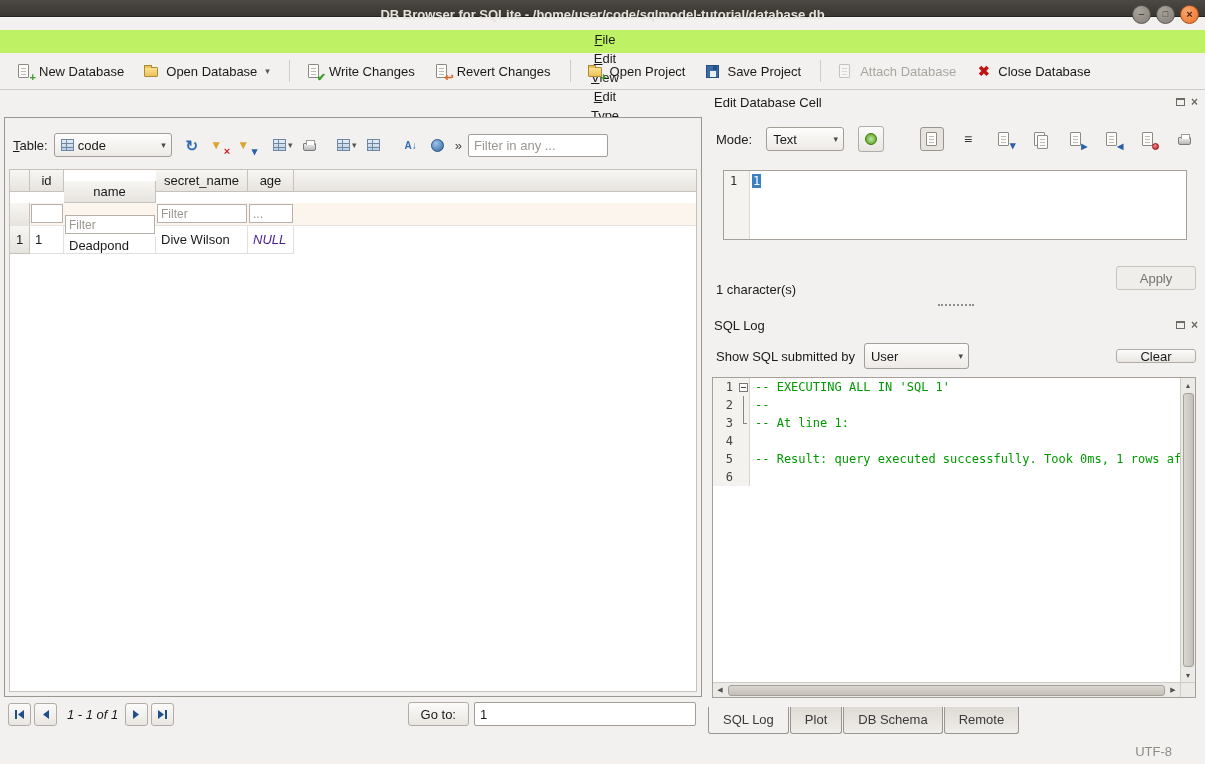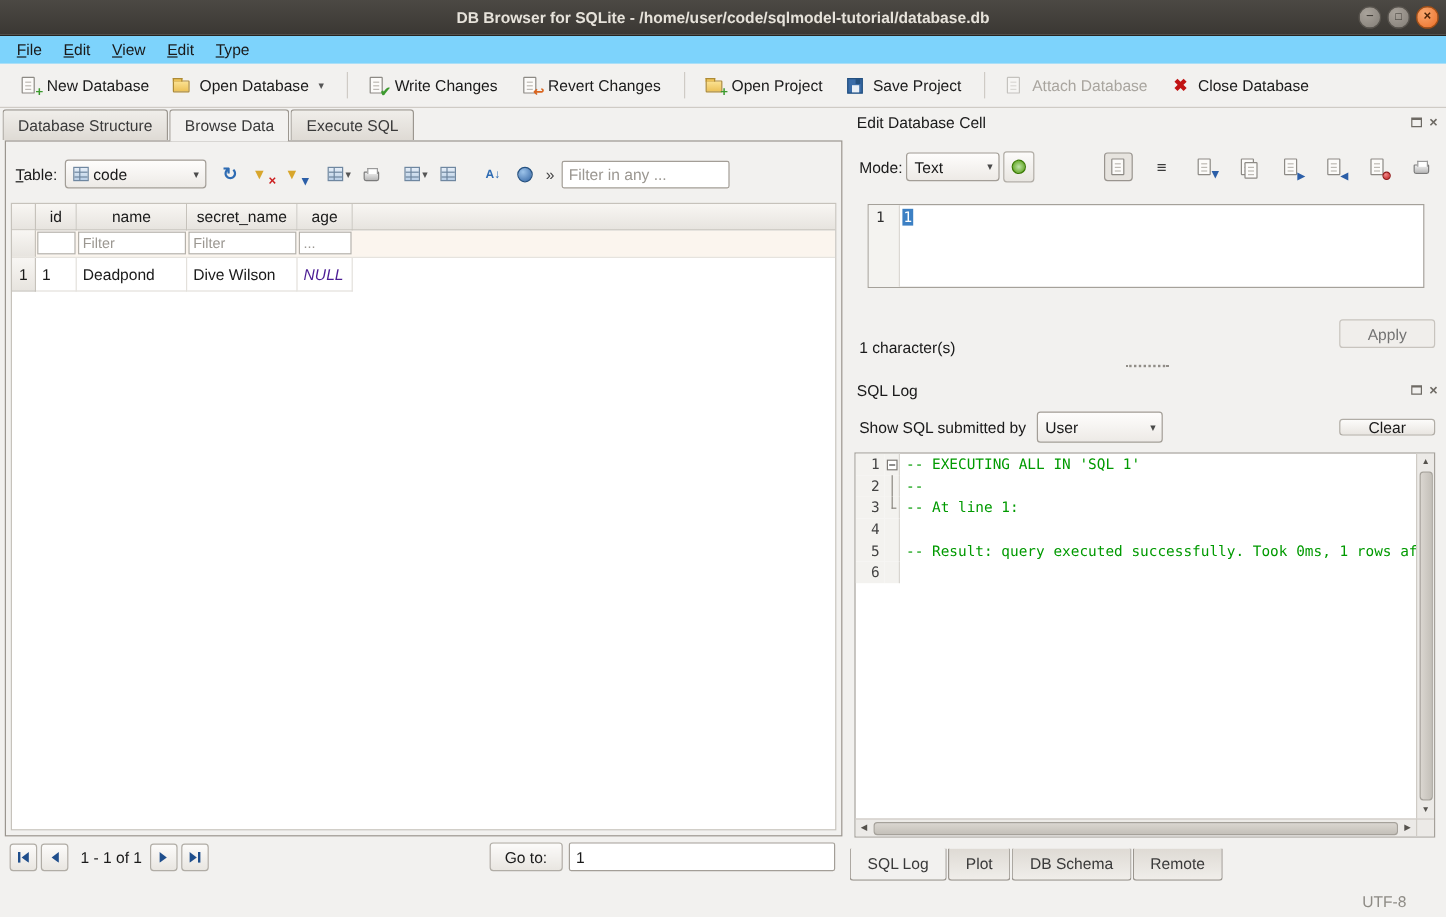--- a/index.html
+++ b/index.html
@@ -1,34 +1,34 @@
 <!DOCTYPE html>
 <html><head>
 <meta charset="utf-8">
 <style>
   * { box-sizing: border-box; }
   body { margin:0; background:#f2f1ef; font-family:"Liberation Sans",sans-serif; font-size:13px; color:#1a1a1a; }
   .window { position:relative; width:1205px; height:764px; overflow:hidden; background:#f2f1ef; }
 
   
-  .titlebar { position:absolute; top:0; left:0; right:0; height:30px;
+  .titlebar { position:absolute; top:0; left:0; right:0; height:17px;
     background:linear-gradient(#4c4944,#3a3733); border-bottom:1px solid #262420; }
   .title { position:absolute; left:0; right:0; top:0; height:30px; line-height:29px;
     text-align:center; color:#e6e2da; font-weight:bold; }
   .win-controls { position:absolute; right:6px; top:5px; display:flex; gap:5px; z-index:2; }
   .wbtn { width:19px; height:19px; border-radius:50%; border:1px solid #57534d;
     background:radial-gradient(circle at 35% 30%, #a9a39b, #827d76); color:#35322d;
     font-size:11px; line-height:16px; text-align:center; }
   .wbtn.sm { font-size:9px; }
   .wbtn-close { background:radial-gradient(circle at 35% 30%, #f9a86f, #ec6e27);
     border-color:#a14f17; color:#4e2508; font-weight:bold; }
 
   
-  .menubar { position:absolute; top:30px; left:0; right:0; height:23px; background:#7dd3fc;
-    display:flex; align-items:center; padding-left:5px; }
+  .menubar { position:absolute; top:30px; left:0; right:0; height:23px; background:#bef264;
+    display:flex; align-items:center; padding-left:5px;flex-direction:column; }
   .mi { display:inline-block; padding:2px 9px; }
   .mi::first-letter { text-decoration:underline; }
 
   
   .toolbar { position:absolute; top:53px; left:0; right:0; height:37px;
     border-bottom:1px solid #cfcbc5; display:flex; align-items:center; padding:0 8px; }
   .tbtn { display:flex; align-items:center; gap:6px; padding:5px 8px; margin-right:3px; border-radius:3px; }
   .tbtn.disabled { color:#a9a59f; }
   .tsep { width:1px; align-self:stretch; margin:7px 8px; background:#cfcbc5; }
   .dd { font-size:9px; color:#555; margin-left:2px; }
@@ -100,54 +100,54 @@
     display:flex; align-items:center; }
   .table-combo { width:118px; margin-left:6px; margin-right:8px; }
 
   .grid { position:absolute; left:4px; top:51px; right:4px; bottom:4px; background:#fff;
     border:1px solid #c6c2bb; overflow:hidden; }
   .grow { display:flex; }
   .hcell { height:22px; background:linear-gradient(#f8f6f3,#e7e4df); border-right:1px solid #c6c2bb;
     border-bottom:1px solid #c6c2bb; display:flex; align-items:center; justify-content:center; }
   .hfill { flex:1; height:22px; border-bottom:1px solid #c6c2bb;
     background:linear-gradient(#f8f6f3,#e7e4df); }
-  .w-g{width:20px;} .w-id{width:34px;} .w-n{width:92px;} .w-s{width:92px;} .w-a{width:46px;}
+  .w-g{width:20px;} .w-id{width:34px;} .w-n{width:92px;margin-top:11px;} .w-s{width:92px;} .w-a{width:46px;}
   .frow { display:flex; height:23px; background:#fbf5ee; border-bottom:1px solid #e6e3de; }
   .fgut { width:20px; background:linear-gradient(#f8f6f3,#e7e4df); border-right:1px solid #c6c2bb; }
   .fcell { padding:1px; }
   .finput { width:100%; height:19px; border:1px solid #b5b1aa; background:#fff; padding:0 3px;
     font:12px "Liberation Sans",sans-serif; }
   .finput::placeholder { color:#9b9791; }
   .drow { display:flex; height:28px; }
   .dgut { width:20px; background:linear-gradient(#f8f6f3,#e7e4df); border-right:1px solid #c6c2bb;
     border-bottom:1px solid #c6c2bb; display:flex; align-items:center; justify-content:center; }
   .dcell { border-right:1px solid #e3e0db; border-bottom:1px solid #e3e0db;
     display:flex; align-items:center; padding:0 5px; }
   .dcell.null { color:#4c1d95; font-style:italic; }
 
   .nav-row { position:absolute; left:8px; top:611px; width:688px; height:26px;
     display:flex; align-items:center; }
   .nbtn { width:23px; height:23px; border:1px solid #b1ada6; border-radius:3px;
     background:linear-gradient(#fcfbfa,#e9e6e1); display:flex; align-items:center;
     justify-content:center; margin-right:3px; }
   .nbtn svg { display:block; }
-  .range { margin:12px 7px; }
+  .range { margin:12px 7px;font-style:italic; }
   .goto-btn { height:24px; padding:0 12px; margin-left:auto; margin-right:5px; }
   .goto-input { width:222px; height:24px; }
 
   
   .right-panel { position:absolute; left:706px; top:90px; width:499px; height:648px; }
   .dock-header { position:absolute; left:0; right:0; height:20px; display:flex;
     align-items:center; padding:0 7px 0 8px; }
   .dock-btns { margin-left:auto; display:flex; gap:6px; align-items:center; }
   .float-ic { width:9px; height:8px; border:1px solid #6e6a64; border-top-width:2px; }
   .dock-x { color:#6e6a64; font-size:12px; line-height:10px; font-weight:bold; }
 
   .mode-row { position:absolute; left:10px; right:9px; top:35px; height:28px;
-    display:flex; align-items:center; gap:3px; }
+    display:flex; align-items:center; gap:14px; }
   .mode-combo { width:78px; }
   .mini-btn { width:26px; height:26px; }
   .cell-icons { margin-left:auto; display:flex; gap:12px; align-items:center; }
   .cell-icons .ibtn { margin:0; }
 
   .editbox { position:absolute; left:17px; right:18px; top:80px; height:70px; background:#fff;
     border:1px solid #a5a19a; display:flex; font:12px "DejaVu Sans Mono",monospace; }
   .ed-gut { width:26px; background:#f4f3f0; border-right:1px solid #dbd8d3; color:#2f2f2f;
     padding:3px 0 0 6px; }
   .ed-content { padding:3px 0 0 2px; }
@@ -278,25 +278,20 @@
     </div>
     <div class="tbtn">
       <span class="ic">
           <span class="bigx">✖</span>
         </span>
       <span>Close Database</span>
     </div>
   </div>
 
   <div class="left-panel">
-    <div class="tabbar">
-      <div class="tab">Database Structure</div>
-      <div class="tab active">Browse Data</div>
-      <div class="tab">Execute SQL</div>
-    </div>
 
     <div class="frame">
       <div class="controls-row">
         <span class="mi" style="padding:0">Table:</span>
         <div class="combo table-combo">
           <span class="tblic"></span>
           <span>code</span>
           <span class="arr">▾</span>
         </div>
         <div class="ibtn">

